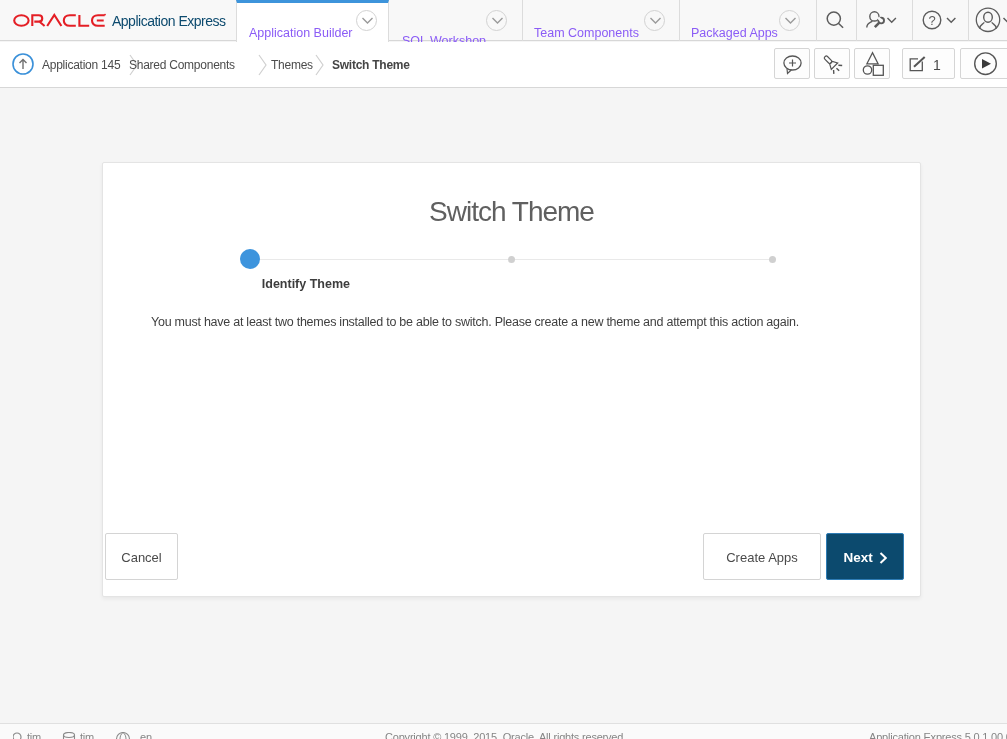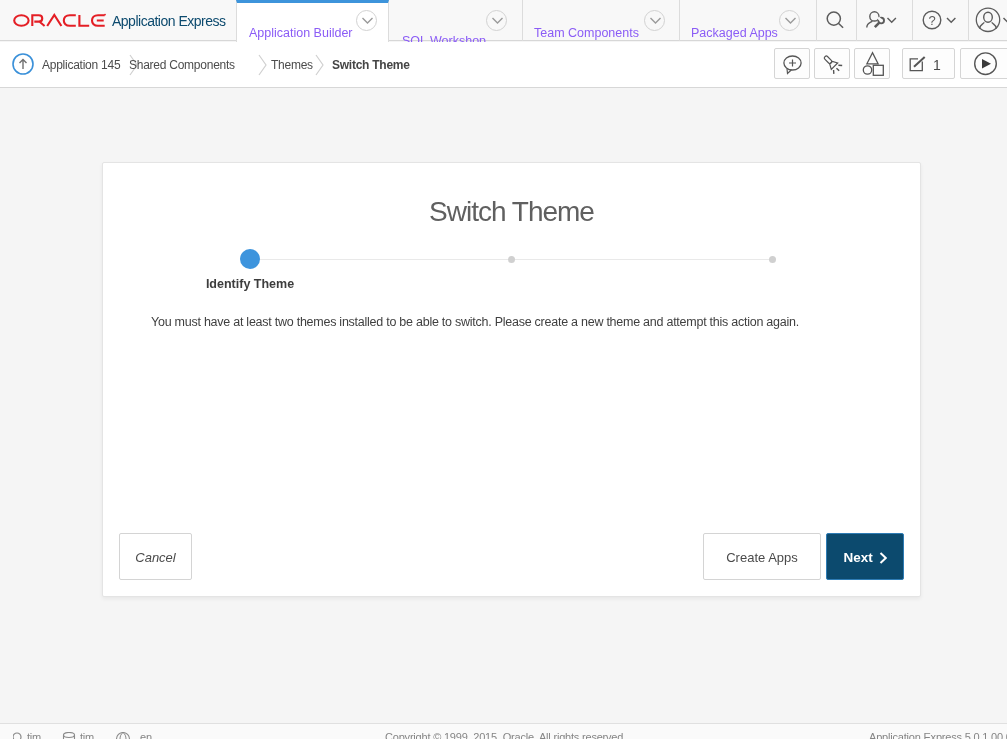--- a/index.html
+++ b/index.html
@@ -151,25 +151,25 @@
   </svg>
   <div class="abs" style="left:933px; top:57px; font-size:14px; color:#4a4a4a;">1</div>
 
   <div class="abs" id="card"></div>
   <div class="abs" id="title">Switch Theme</div>
 
   <div class="abs" style="left:250px; top:258.5px; width:522px; height:1px; background:#e9e9e9;"></div>
   <div class="abs" style="left:240px; top:249px; width:20px; height:20px; border-radius:50%; background:#3d94dd;"></div>
   <div class="abs" style="left:507.5px; top:255.5px; width:7px; height:7px; border-radius:50%; background:#d0d0d0;"></div>
   <div class="abs" style="left:768.5px; top:255.5px; width:7px; height:7px; border-radius:50%; background:#d0d0d0;"></div>
-  <div class="abs" style="left:150px; top:277px; width:200px; text-align:center; font-size:12.5px; font-weight:bold; color:#3d3d3d;">Identify Theme</div>
+  <div class="abs" style="left:150px; top:277px; width:200px; text-align:right; font-size:12.5px; font-weight:bold; color:#3d3d3d;">Identify Theme</div>
 
   <div class="abs" style="left:151px; top:315px; font-size:12.5px; color:#3f3f3f; letter-spacing:-0.25px;">You must have at least two themes installed to be able to switch. Please create a new theme and attempt this action again.</div>
 
-  <div class="btn" style="left:119px; top:533px; width:73px;font-style:italic;">
+  <div class="btn" style="left:105px; top:533px; width:73px;">
     <span>Cancel</span>
   </div>
   <div class="btn" style="left:703px; top:533px; width:118px;">
     <span>Create Apps</span>
   </div>
   <div class="btn" style="left:826px; top:533px; width:78px; background:#0c4a6e; border-color:#2e7cb5; color:#fff; font-weight:bold; font-size:13.5px;">
     <span>Next <svg width="8" height="12" viewBox="0 0 8 12" style="vertical-align:-2px; margin-left:2px;">
         <path d="M1.5 1 L6.8 6 L1.5 11" fill="none" stroke="#fff" stroke-width="2"></path>
       </svg></span>
   </div>

